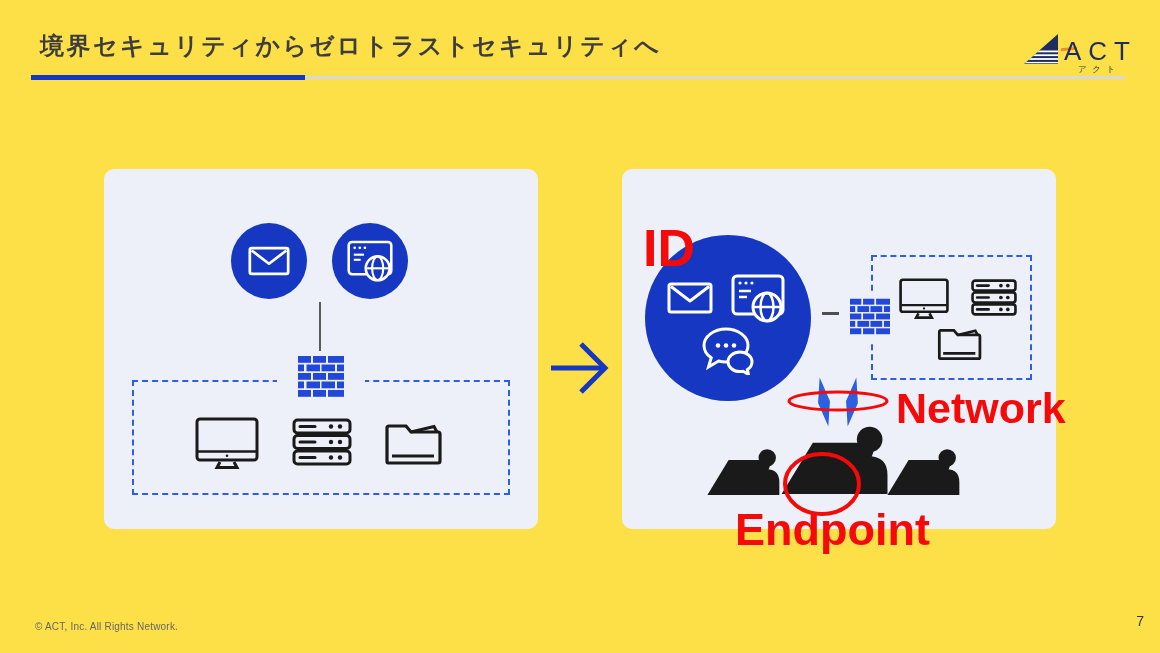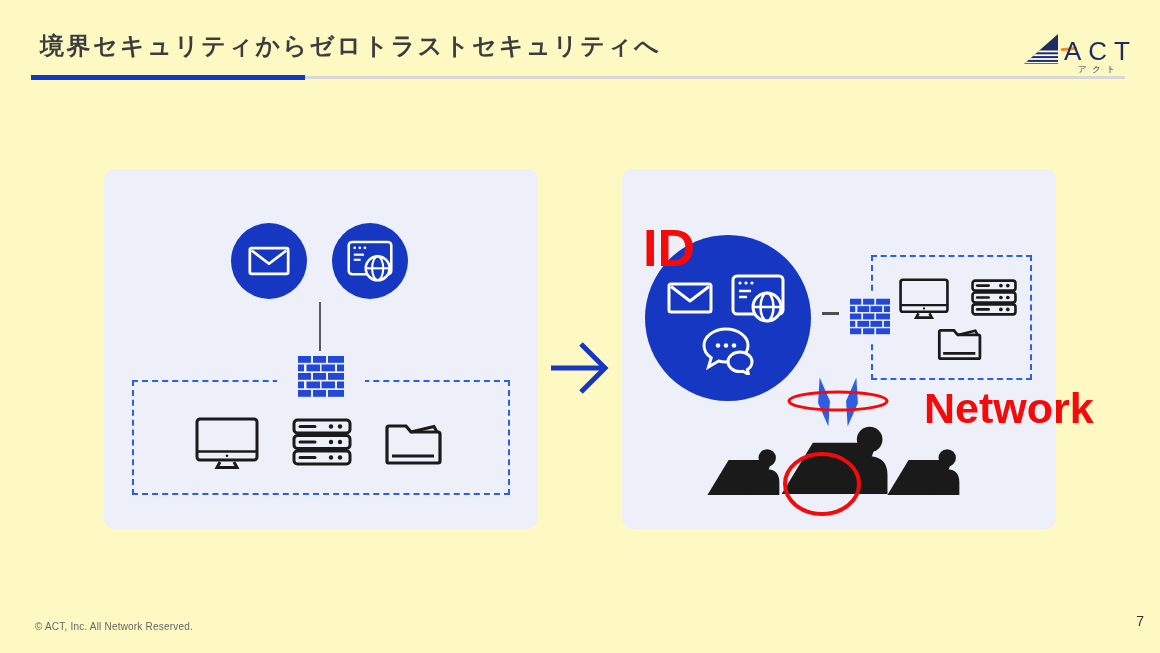--- a/index.html
+++ b/index.html
@@ -1,17 +1,17 @@
 <!DOCTYPE html>
 <html style="--accent-blue: #1537c1; --firewall-blue: #2348d8; --dashed-blue: #2e5ee2; --panel-bg: #edf0f8; --annotation-red: #f50a0a; --title-gray: #3d3d3d; --icon-black: #1a1a1a; --logo-navy: #1e2d5f; --logo-orange: #f08a2d;"><head>
 <meta charset="utf-8">
 <style>
   *{box-sizing:border-box;margin:0;padding:0}
   html,body{background:#fff}
-  .slide{position:relative;width:1160px;height:653px;background:#fef9c3;
+  .slide{position:relative;width:1160px;height:653px;background:#fde047;
     font-family:"Liberation Sans","DejaVu Sans",sans-serif;overflow:hidden}
   .abs{position:absolute}
 
   
   .title{left:40px;top:30px;font-size:24px;font-weight:bold;color:var(--title-gray);letter-spacing:2.5px;white-space:nowrap}
   .rule-blue{left:31px;top:75px;width:274px;height:5px;background:var(--accent-blue)}
   .rule-gray{left:305px;top:76px;width:820px;height:3px;background:#d8d8d8}
   .logo{left:1022px;top:28px}
 
   
@@ -30,21 +30,21 @@
   .fw-wrap{position:absolute;background:var(--panel-bg);display:flex;align-items:center;justify-content:center;z-index:2}
   .fw-left{left:277px;top:351px;width:88px;height:52px}
   .fw-right{left:845px;top:293px;width:50px;height:48px}
 
   .dashed-rect{position:absolute;border:2px dashed var(--dashed-blue);z-index:1}
   .dr-left{left:132px;top:380px;width:378px;height:115px}
   .dr-right{left:871px;top:255px;width:161px;height:125px}
 
   .annot{position:absolute;color:var(--annotation-red);line-height:1;font-weight:700;white-space:nowrap;z-index:5}
   .a-id{left:643px;top:222px;font-size:52px}
-  .a-network{left:924px;top:387px;font-size:43px}
+  .a-network{left:896px;top:387px;font-size:43px}
   .a-endpoint{left:735px;top:507px;font-size:45px}
 
   .footer-copy{left:35px;top:621px;font-size:10px;color:#666;letter-spacing:.2px}
   .page-num{left:1118px;top:613px;width:26px;font-size:14px;color:#333;text-align:right}
 </style>
 </head>
 <body>
 
 <div class="slide">
 
@@ -274,17 +274,18 @@
   </svg>
   <svg class="abs" style="left:885px;top:448px" width="76" height="53" viewBox="0 0 100 70" fill="var(--icon-black)">
     <polygon points="31,16 88,16 73,62 3,62"></polygon>
     <circle cx="82" cy="13" r="11.5"></circle>
     <path d="M58,62 L58,54 Q58,46 65,44 L66,43 Q66,28 81,28 Q98,28 98,45 L98,62 Z"></path>
   </svg>
 
   <svg class="abs" style="left:781px;top:450px;z-index:5" width="82" height="68" viewBox="0 0 82 68">
     <ellipse cx="41" cy="34" rx="37" ry="30" fill="none" stroke="var(--annotation-red)" stroke-width="4"></ellipse>
   </svg>
-
-  <div class="abs footer-copy">© ACT, Inc. All Network Reserved.</div>
+  <div class="annot a-endpoint">Endpoint</div>
+
+  <div class="abs footer-copy">© ACT, Inc. All Rights Network.</div>
   <div class="abs page-num">7</div>
 
 </div>
 
 </body></html>

